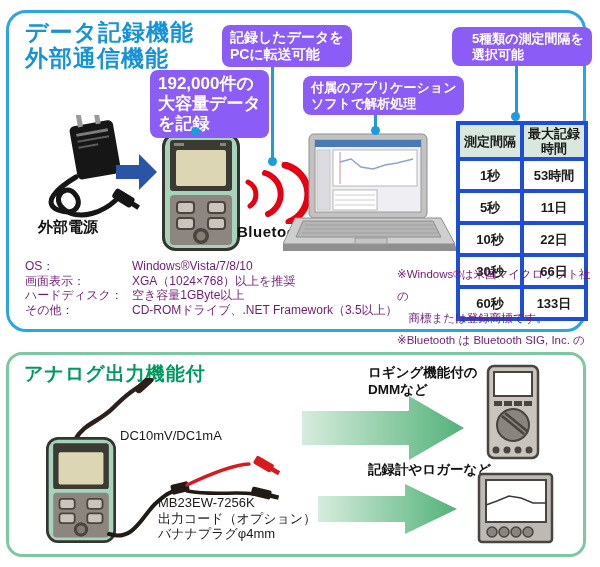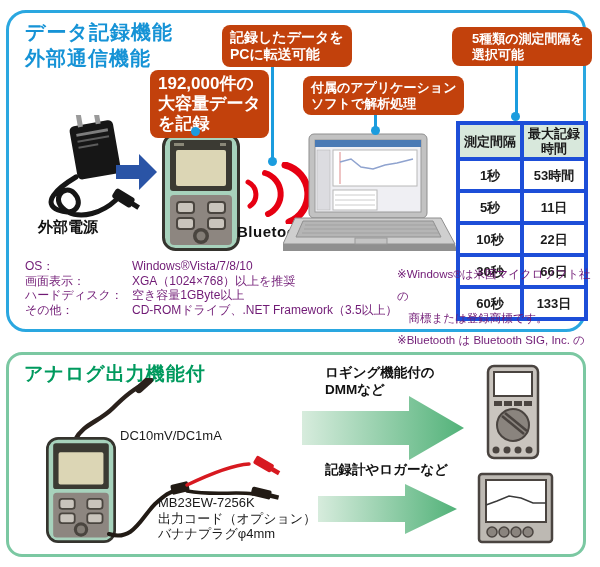--- a/index.html
+++ b/index.html
@@ -3,24 +3,24 @@
 <meta charset="utf-8">
 <style>
   html,body{margin:0;padding:0;background:#fff;}
   #canvas{position:relative;width:600px;height:567px;background:#fff;overflow:hidden;
           font-family:"Liberation Sans","DejaVu Sans",sans-serif;color:#1a1a1a;}
   .abs{position:absolute;}
   .ml{white-space:pre-line;}
   .sec-box{position:absolute;border-radius:20px;background:#fff;box-sizing:border-box;}
   #box-top{left:6px;top:10px;width:580px;height:322px;border:3px solid #2AA7E0;}
   #box-bottom{left:6px;top:352px;width:580px;height:205px;border:3px solid #7BC8A2;border-radius:16px;}
-  .sec-title{font-weight:bold;font-size:20px;line-height:26px;letter-spacing:1px;}
+  .sec-title{font-weight:bold;font-size:23px;line-height:26px;letter-spacing:1px;}
   #title-top{left:25px;top:19px;color:#1693D6;}
   #title-bottom{left:24px;top:361px;color:#009A5E;font-size:19px;}
-  .callout{position:absolute;background:#c2410c;color:#fff;font-weight:bold;
+  .callout{position:absolute;background:#8b5cf6;color:#fff;font-weight:bold;
            border-radius:8px;padding:4px 8px;line-height:1.2;z-index:5;}
   .leader{position:absolute;width:3px;background:#1B9CDE;z-index:1;}
   .dot{position:absolute;width:9px;height:9px;border-radius:50%;background:#1B9CDE;z-index:6;}
   #callout-transfer{left:222px;top:25px;font-size:14px;}
   #callout-record{left:150px;top:70px;font-size:17px;line-height:1.18;}
   #callout-software{left:303px;top:76px;font-size:13px;}
   #callout-interval{left:452px;top:27px;font-size:13px;padding-left:20px;}
   .label-b{font-weight:bold;font-size:15px;color:#111;}
   
   #interval-table{position:absolute;left:456px;top:121px;border-collapse:collapse;
@@ -28,21 +28,21 @@
   #interval-table th,#interval-table td{border:4px solid #1d4ed8;text-align:center;}
   #interval-table th{background:#D8E8DC;font-weight:bold;padding:1px 4px;line-height:15px;}
   #interval-table td{padding:5px 4px;height:18px;font-weight:bold;line-height:15px;}
   
   #specs{left:25px;top:259px;font-size:12px;line-height:14.6px;}
   .spec-label{display:inline-block;width:107px;vertical-align:top;}
   #notes{left:397px;top:263px;font-size:11.5px;line-height:22px;}
   .spec-row,.note{color:#701a75;}
   #dc-label{left:120px;top:428px;font-size:13px;}
   #cable-label{left:158px;top:495px;font-size:13px;line-height:15.5px;}
-  .target-label{font-weight:bold;font-size:13.5px;line-height:17px;color:#111;}
+  .target-label{font-weight:bold;font-size:13.5px;line-height:17px;color:#111;margin-left:43px;}
   #target-dmm{left:325px;top:364px;}
   #target-recorder{left:325px;top:461px;}
   svg{display:block;}
 </style>
 </head>
 <body>
 
 <div id="canvas">
 
   <div id="box-top" class="sec-box"></div>

